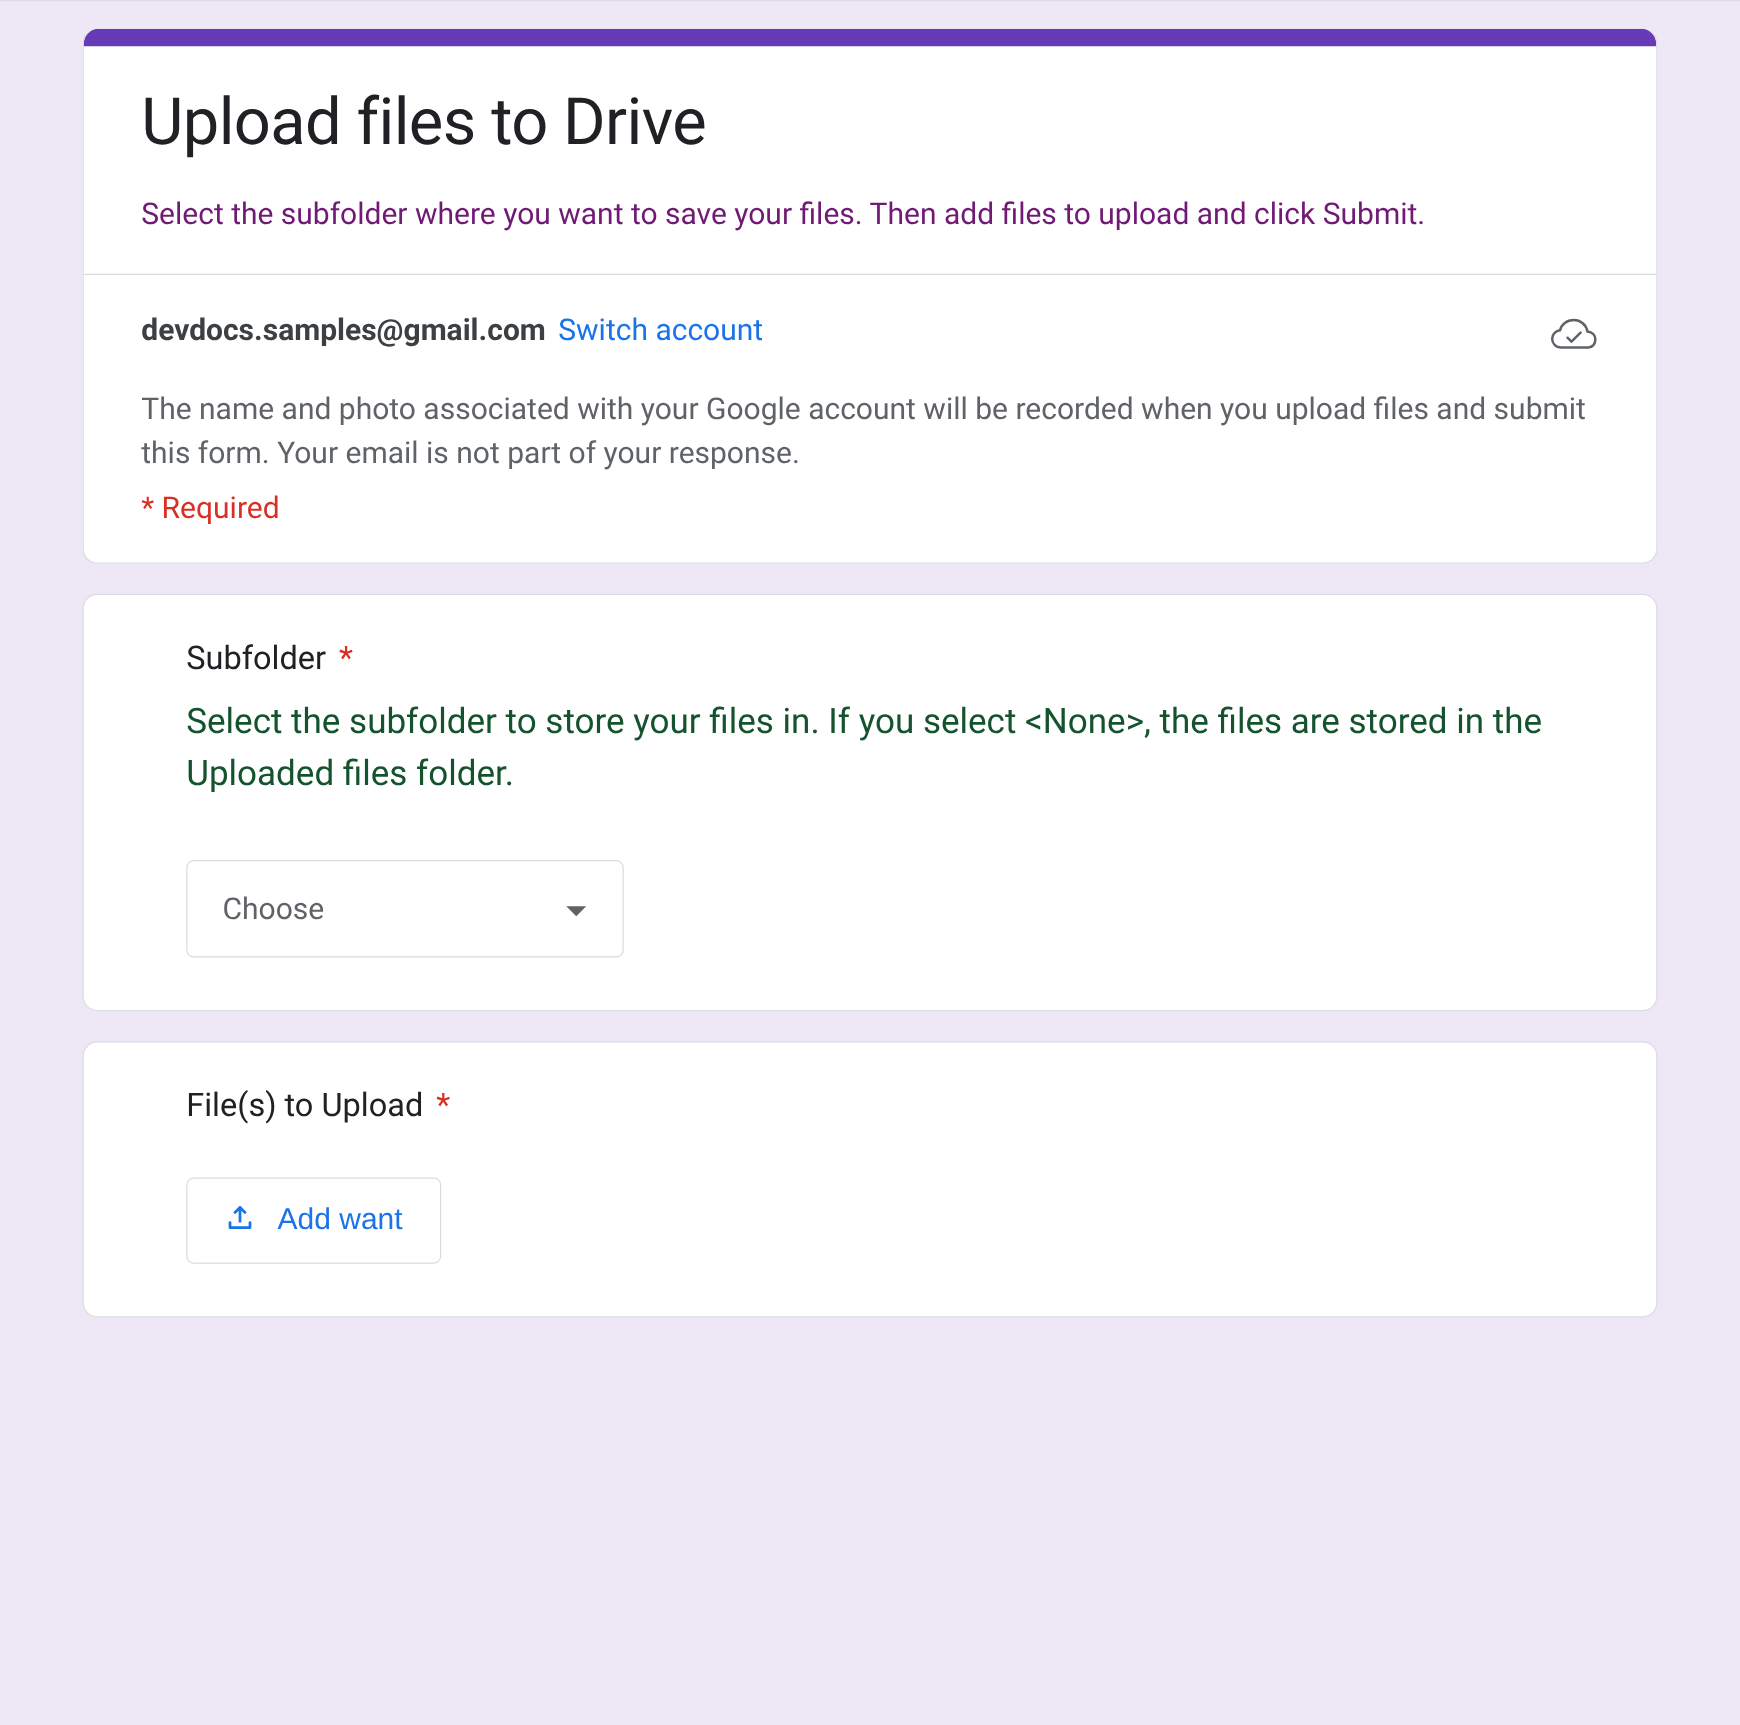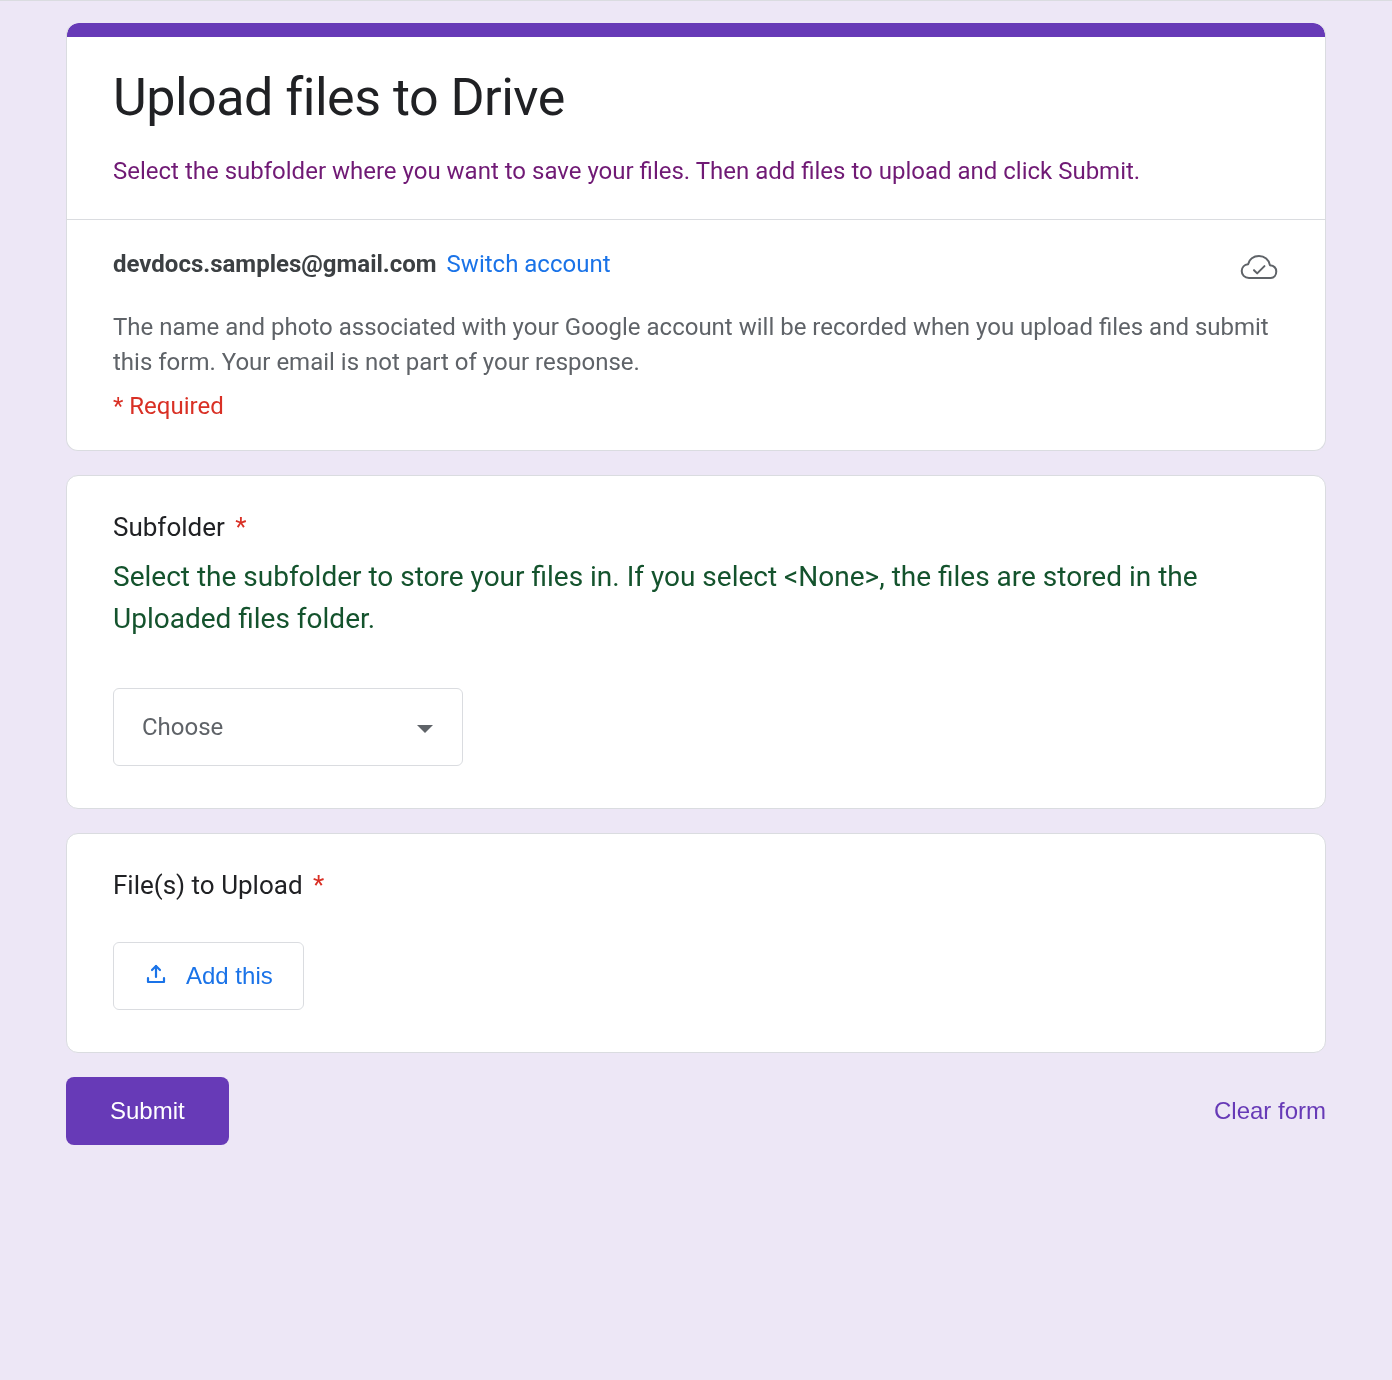--- a/index.html
+++ b/index.html
@@ -96,20 +96,21 @@
       color: #5f6368;
       line-height: 1.45;
       margin-bottom: 12px;
     }
     .required-note {
       font-size: 24px;
       color: #d93025;
     }
     .question-card .section-inner {
       padding: 36px 46px 42px 46px;
+      margin-left: 36px;
     }
     .question-title {
       font-size: 26px;
       color: #202124;
       margin-bottom: 14px;
       font-weight: 400;
     }
     .question-title .asterisk {
       color: #d93025;
       margin-left: 4px;
@@ -248,23 +249,19 @@
         <span class="asterisk">*</span>
       </div>
       <button class="add-file-btn">
         <span>
           <svg viewBox="0 0 24 24">
             <polyline points="8,9 12,5 16,9" stroke-linecap="round" stroke-linejoin="round"></polyline>
             <line x1="12" y1="5" x2="12" y2="16" stroke-linecap="round"></line>
             <polyline points="4,17 4,21 20,21 20,17" stroke-linecap="round" stroke-linejoin="round"></polyline>
           </svg>
         </span>
-        <span>Add this</span>
+        <span>Add want</span>
       </button>
     </div>
   </div>
 
-  <div class="footer-row">
-    <button class="submit-btn">Submit</button>
-    <button class="clear-link">Clear form</button>
-  </div>
 
 </div>
 
 </body></html>

